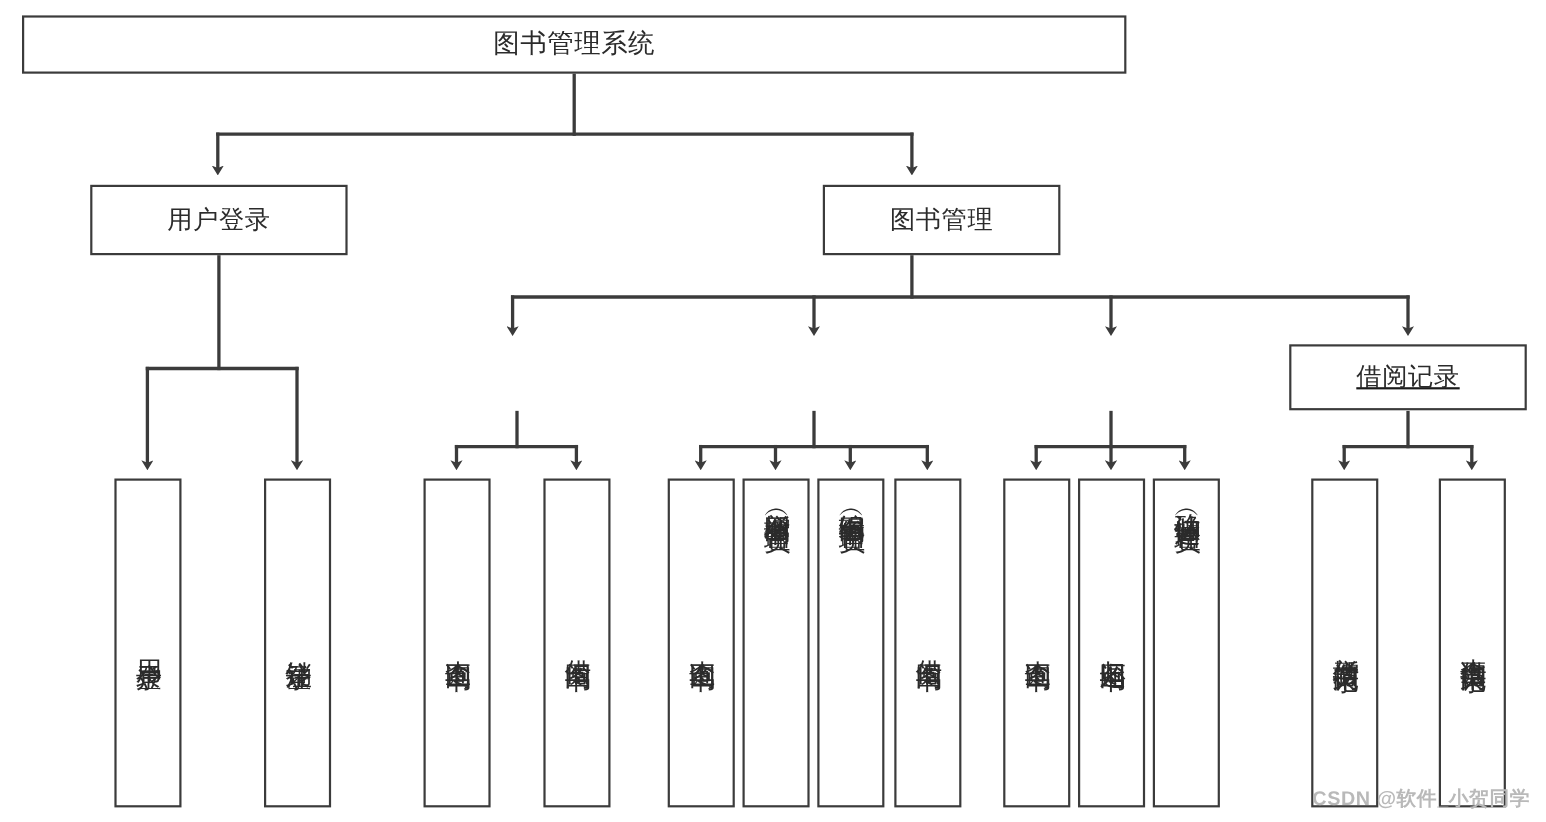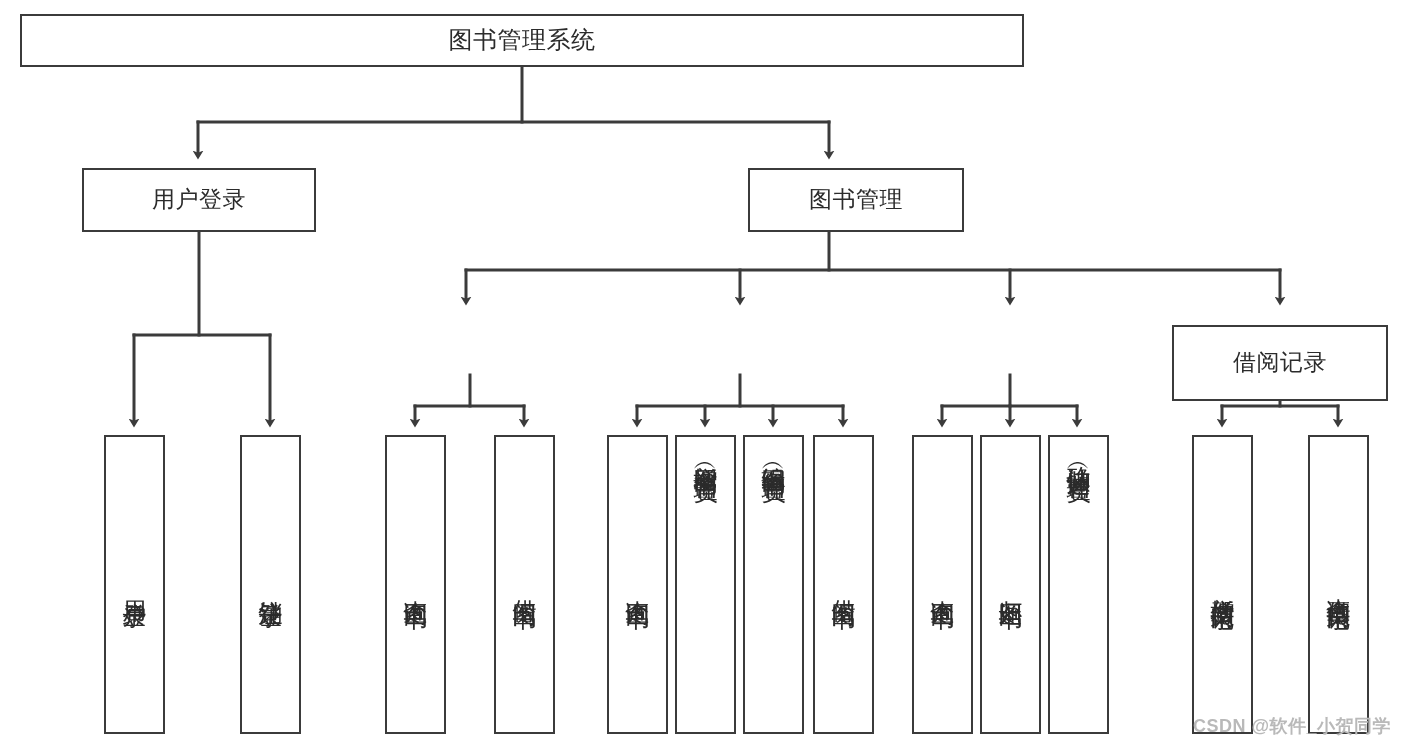--- a/index.html
+++ b/index.html
@@ -133,21 +133,21 @@
     <span class="label">图书管理系统</span>
   </div>
 
   <div class="node h" style="left:82px;top:168px;width:234px;height:64px;">
     <span class="label">用户登录</span>
   </div>
   <div class="node h" style="left:712px;top:168px;width:216px;height:64px;margin-left:36px;">
     <span class="label">图书管理</span>
   </div>
 
-  <div class="node h" style="left:1172px;top:325px;width:216px;height:76px;">
+  <div class="node h" style="left:1172px;top:313px;width:216px;height:60px;text-decoration:underline;">
     <span class="label">借阅记录</span>
   </div>
 
   <div class="node v center" style="left:104px;top:435px;width:61px;height:299px;">
     <span class="label">用户登录</span>
   </div>
   <div class="node v center" style="left:240px;top:435px;width:61px;height:299px;">
     <span class="label">注销登录</span>
   </div>
 

